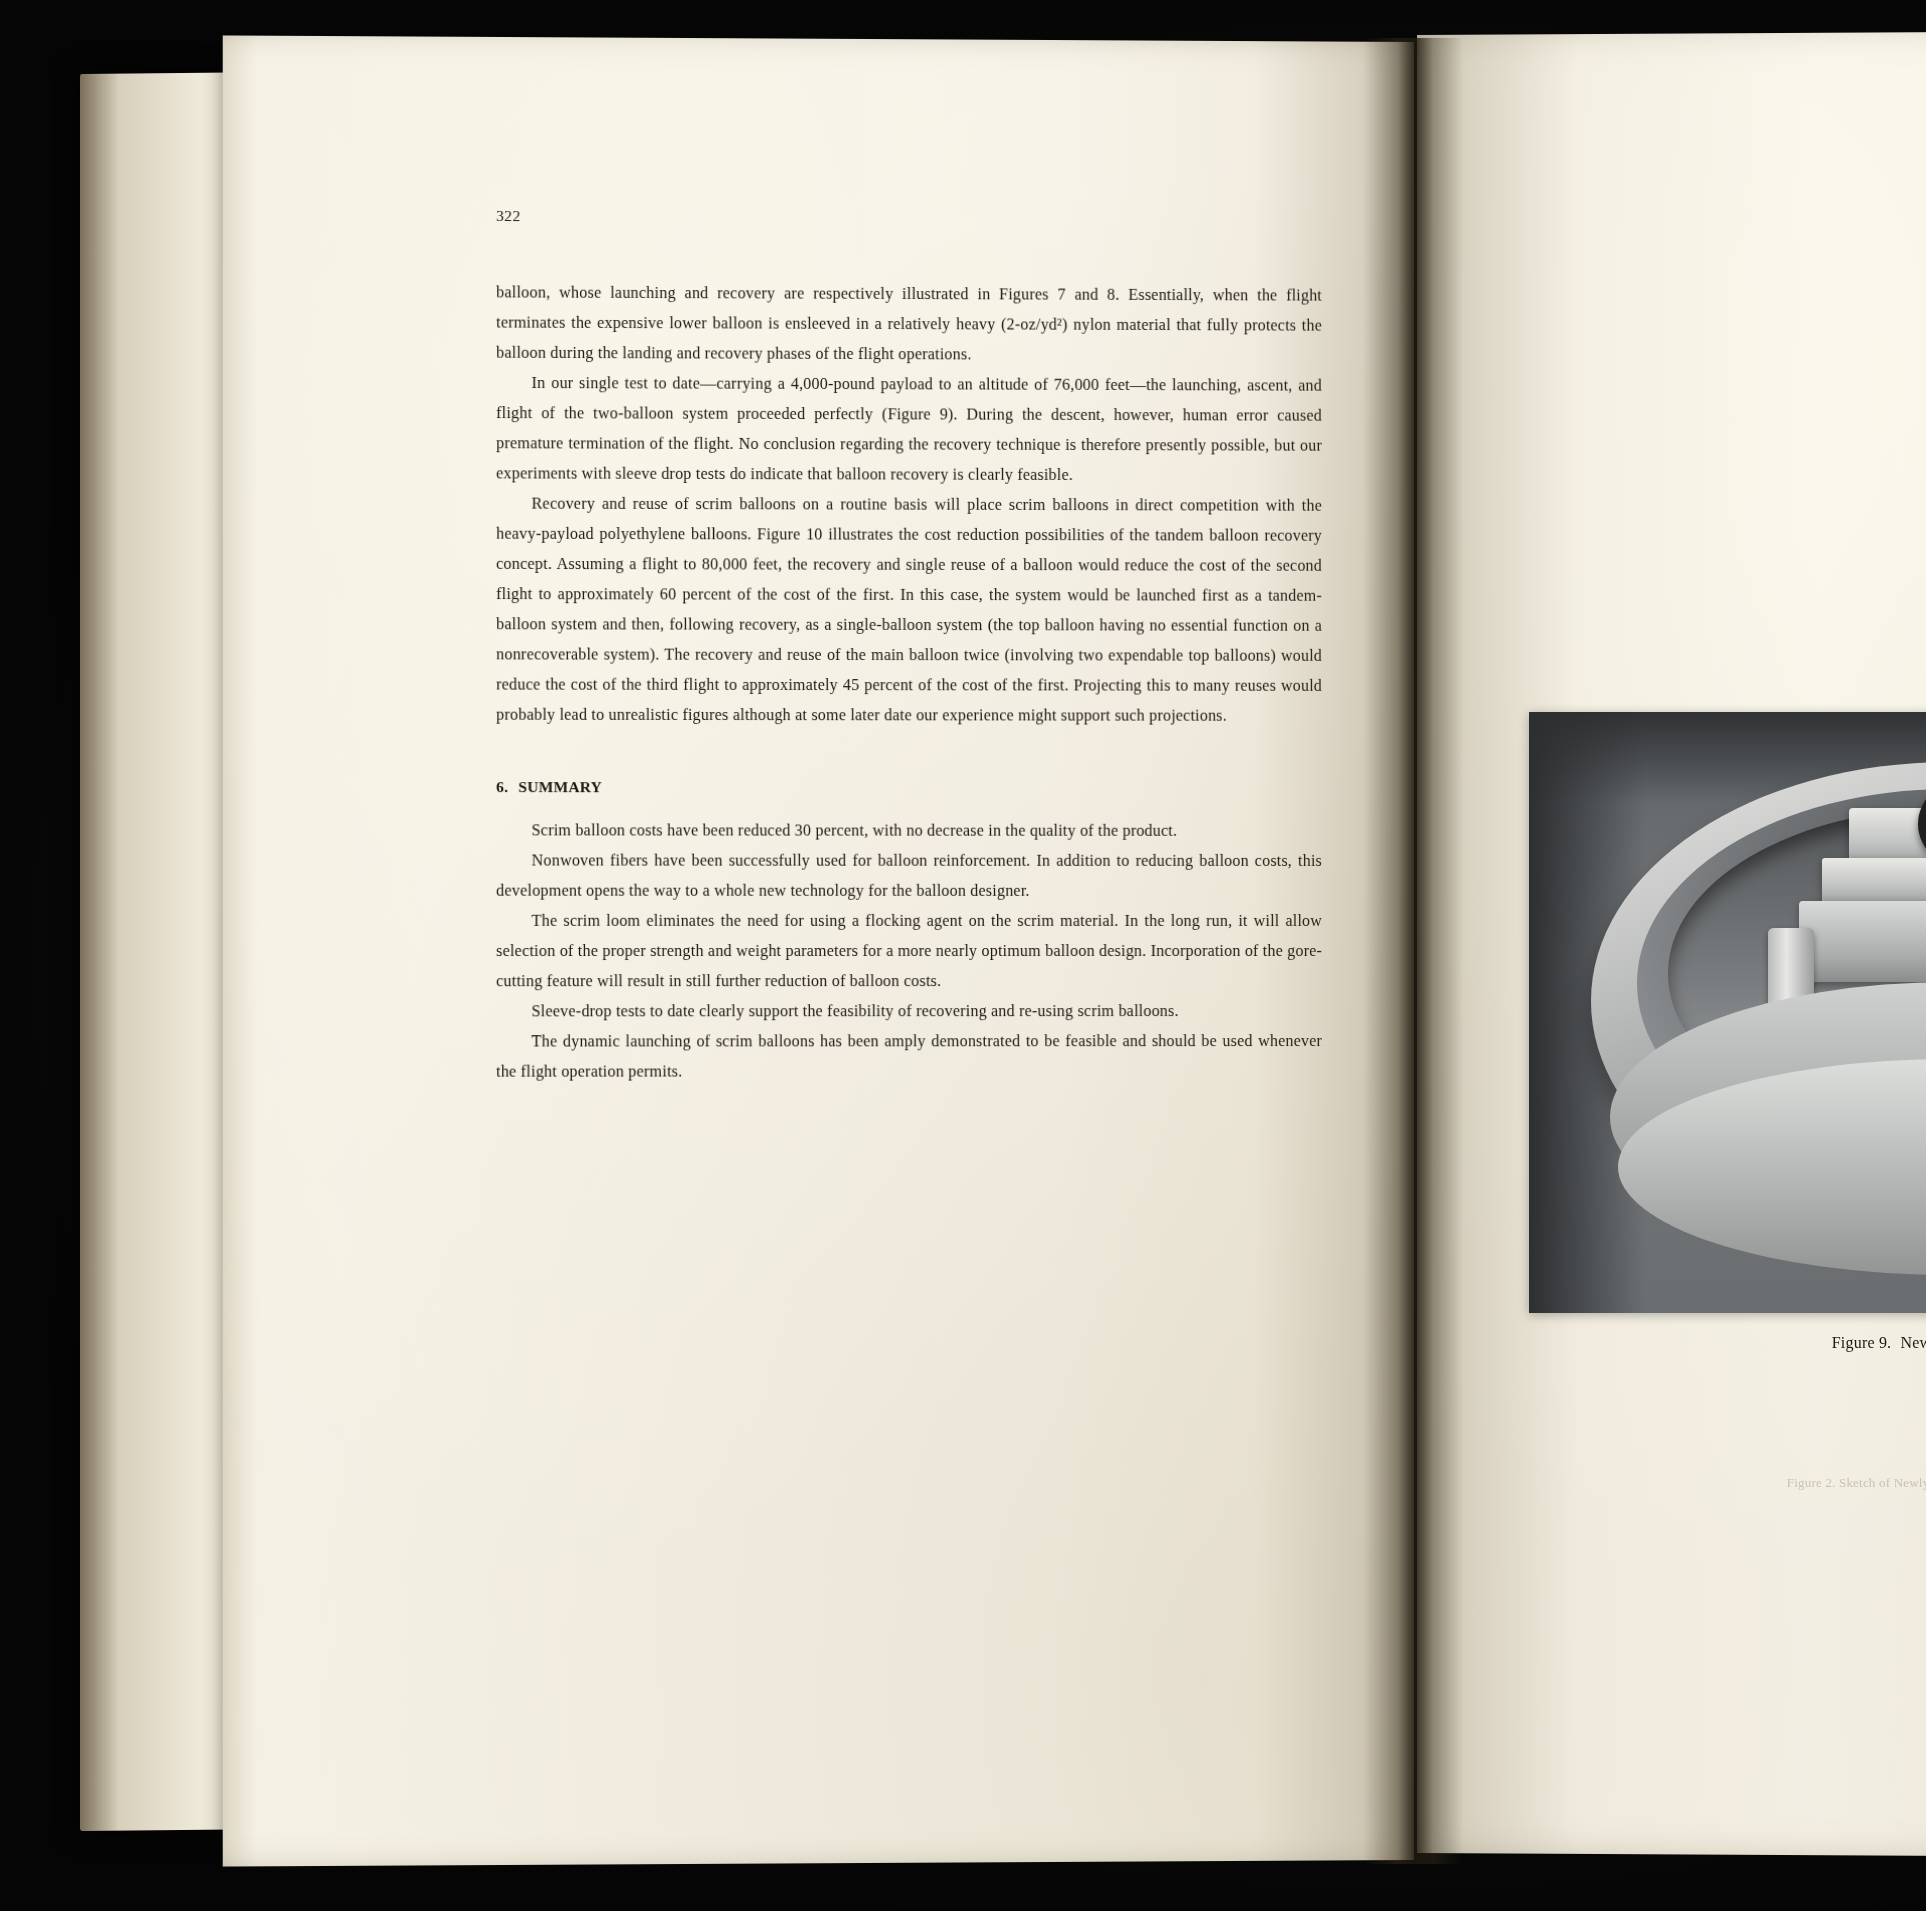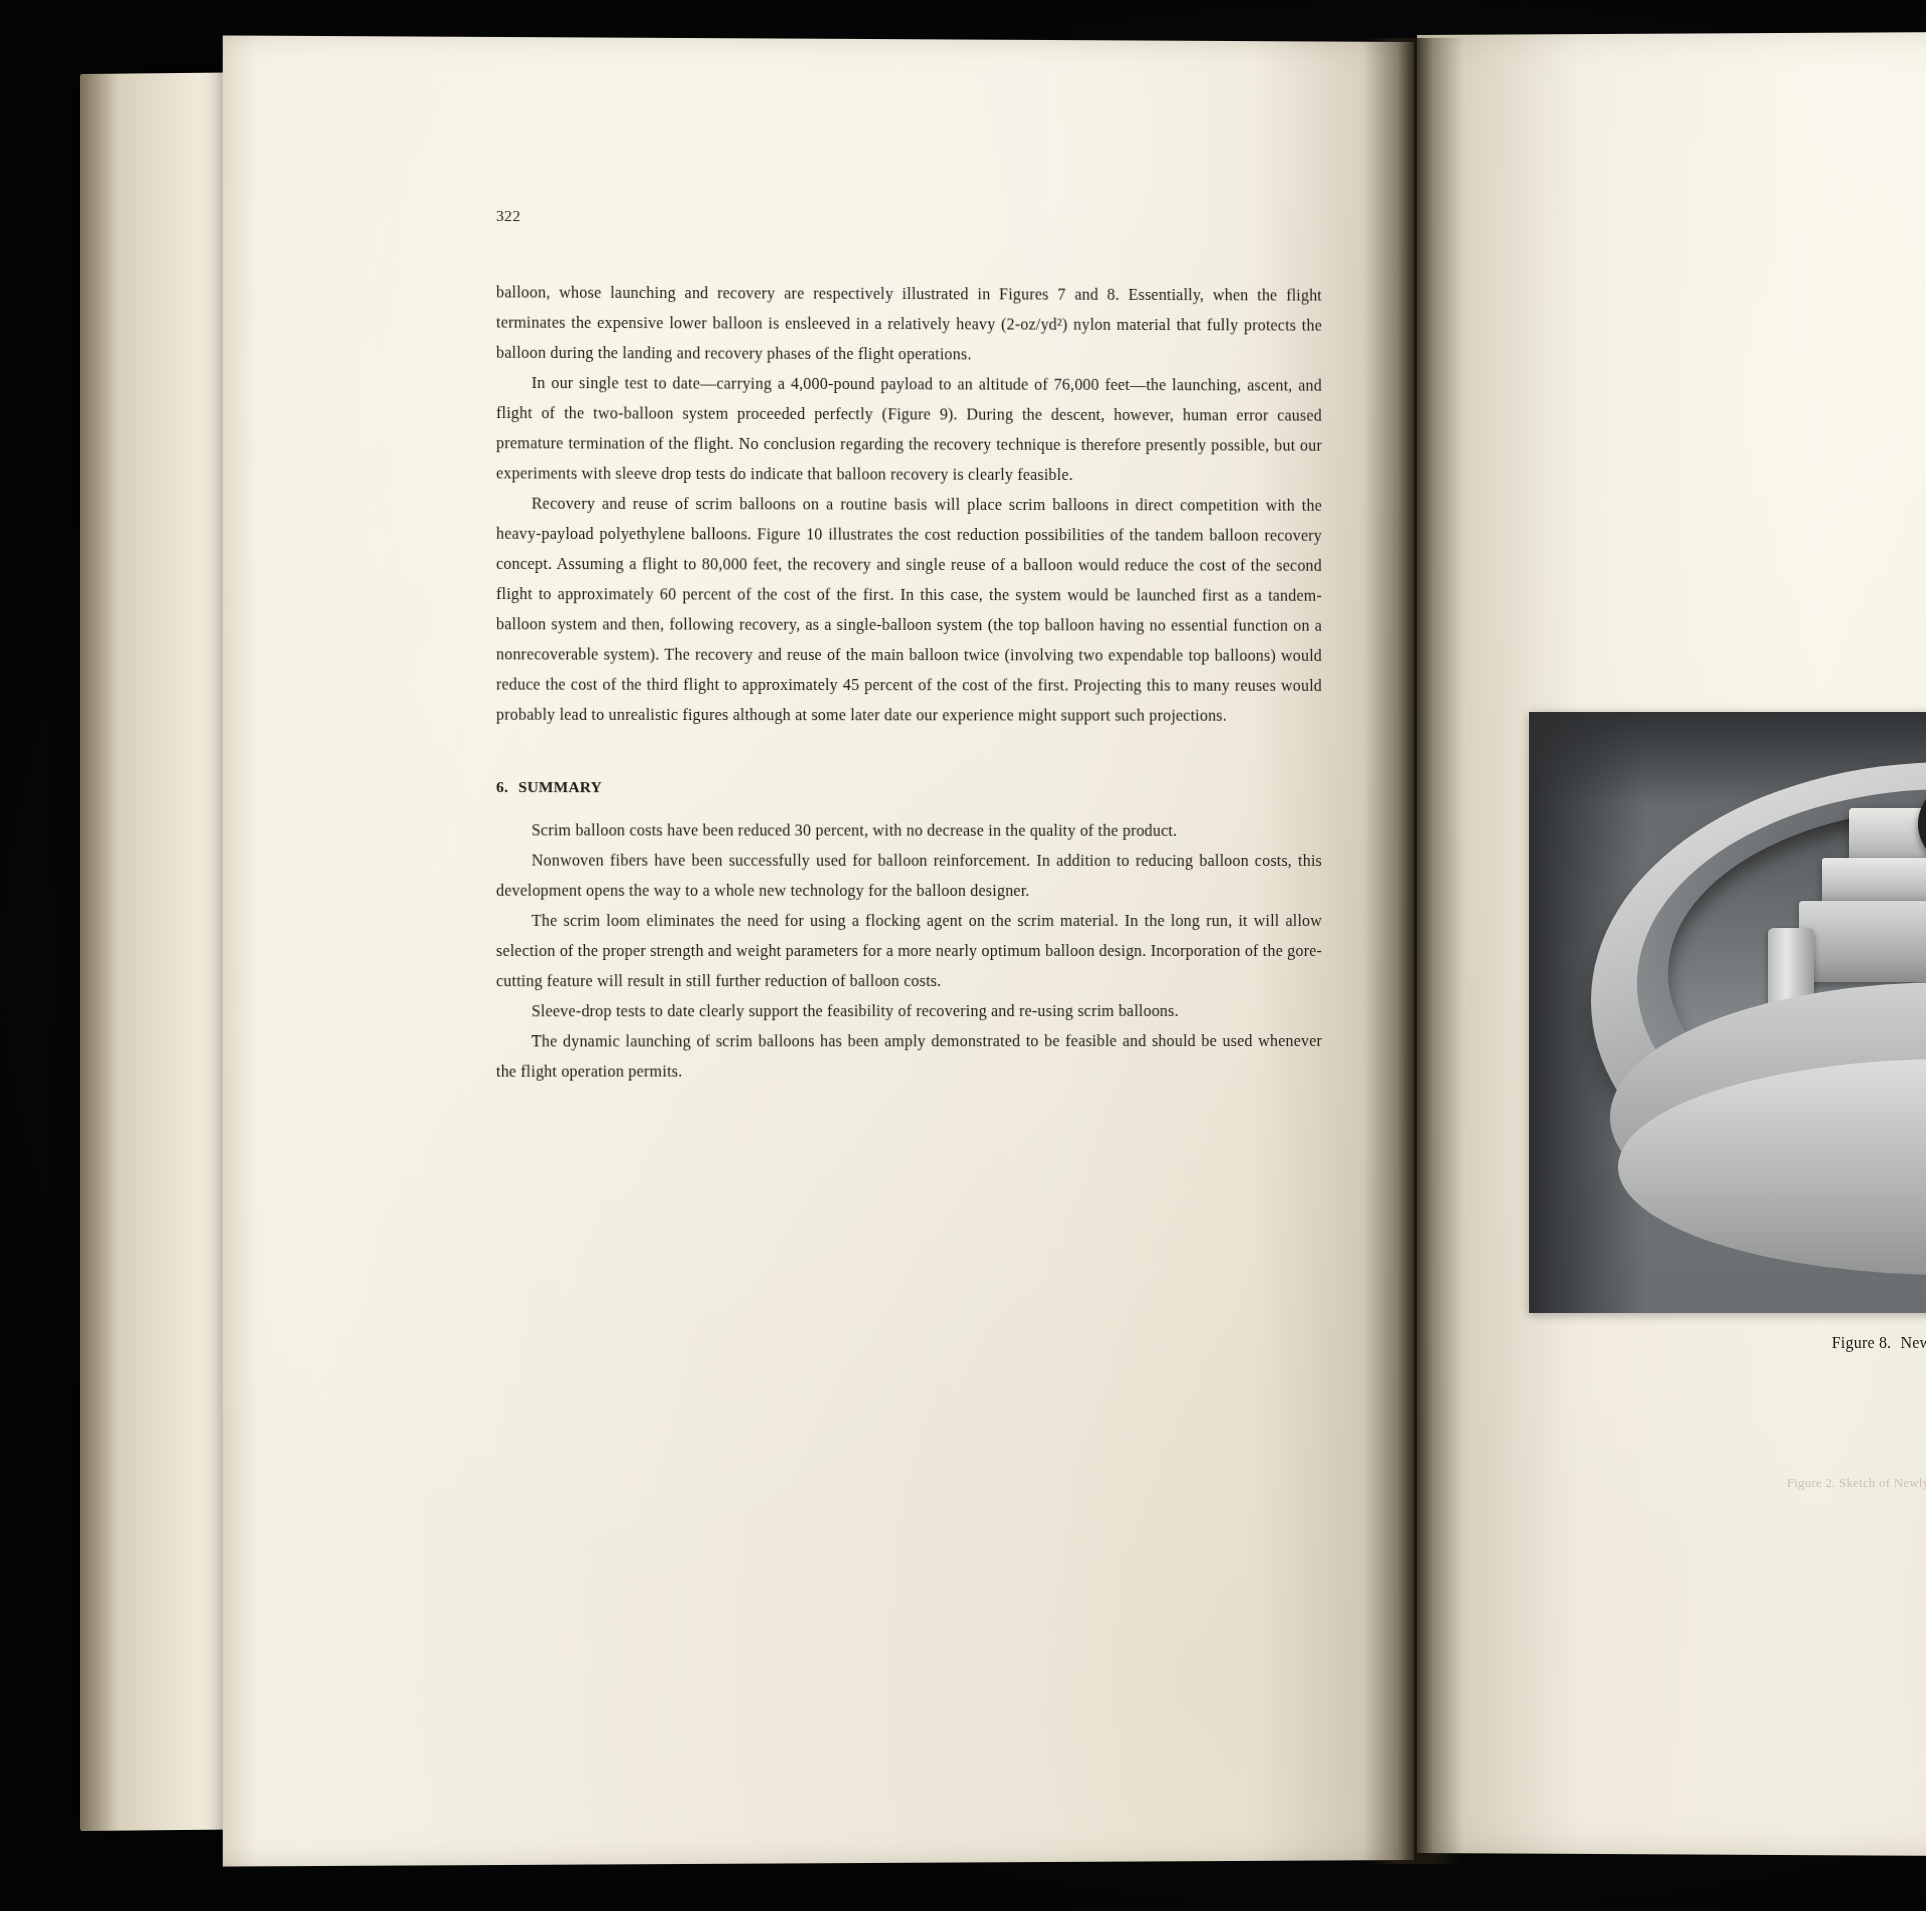--- a/index.html
+++ b/index.html
@@ -335,21 +335,21 @@
         <div class="bracket bracket-lower"></div>
         <div class="cylinder"></div>
 
         <div class="ring ring-band2"></div>
         <div class="rope"></div>
         <div class="rope-mask"></div>
         <div class="ring ring-band3"></div>
       </div>
 
       <div id="figure-caption">
-        <span class="lbl">Figure 8.</span><span>New End-Fitting Design</span>
+        <span class="lbl">Figure 9.</span><span>New End-Fitting Design</span>
       </div>
     </div>
 
     <div id="ghost-line">Figure 2.   Sketch of Newly Proposed Balloon Top End Fitting</div>
 
     <div id="gutter"></div>
   </div>
 </div>
 
 

